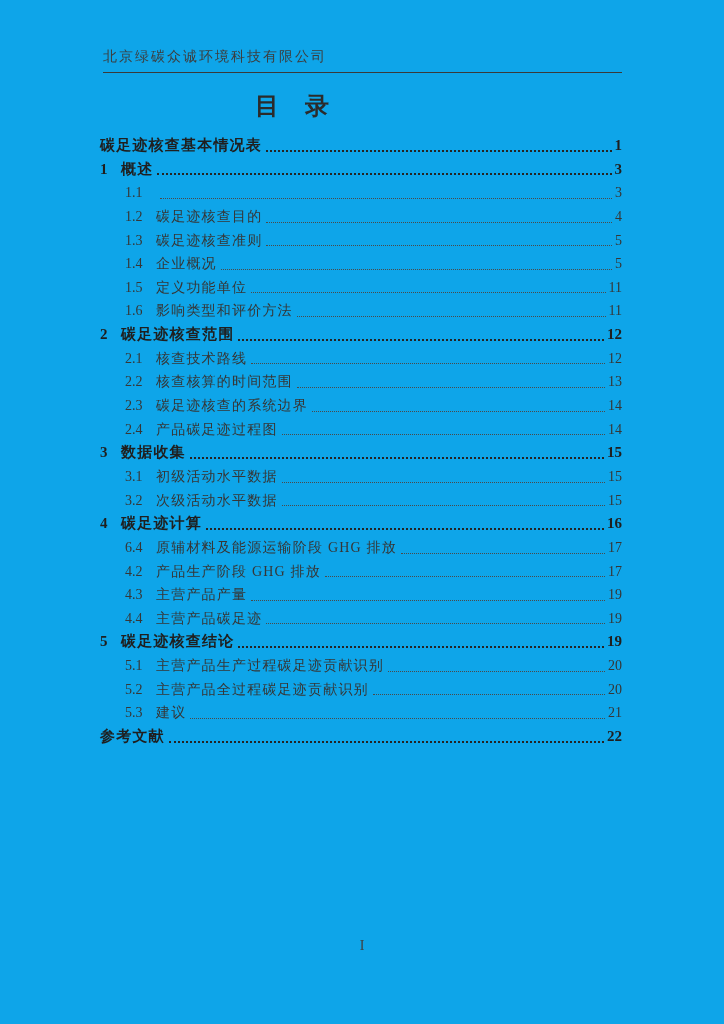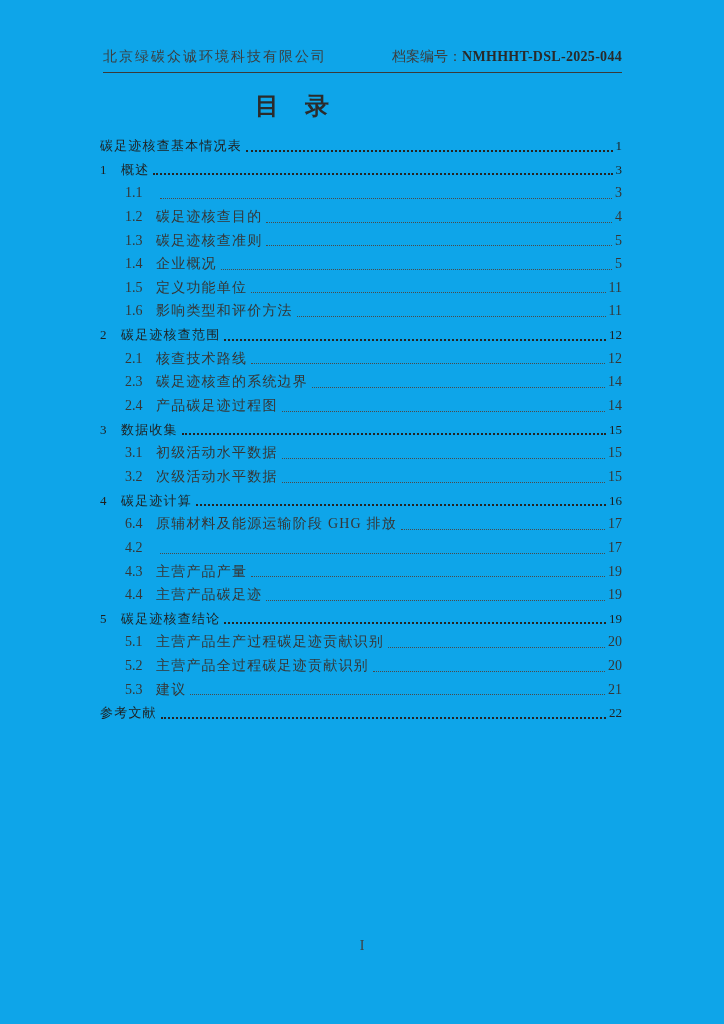--- a/index.html
+++ b/index.html
@@ -91,23 +91,23 @@
     border-bottom: 1.7px dotted #4a4a4a;
     margin: 0 3px 6px 4px;
     min-width: 20px;
   }
   .pageno {
     flex: 0 0 auto;
     text-align: right;
   }
 
   .bold-row {
-    font-weight: normal;
+    font-weight: bold;
     color: #1f1f1f;
-    font-size: 13px;
+    font-size: 15px;
   }
   .bold-row .leader {
     border-bottom: 2.2px dotted #242424;
     margin-bottom: 6px;
   }
 
   
   .doc-footer {
     position: absolute;
     top: 938px;
@@ -118,23 +118,20 @@
     color: #3f3f3f;
   }
 </style>
 </head>
 <body>
 
 <div class="page">
 
   <div class="doc-header">
     <span class="company">北京绿碳众诚环境科技有限公司</span>
-    <span class="archive">
-      <span>档案编号：</span><span class="archive-number">NMHHHT-DSL-2025-044</span>
-    </span>
   </div>
 
   <h1 class="toc-title">目 录</h1>
 
   <div class="toc">
 
     <div class="toc-row lvl0 bold-row">
       <span class="label">碳足迹核查基本情况表</span>
       <span class="leader"></span>
       <span class="pageno">1</span>
@@ -195,20 +192,26 @@
       <span class="pageno">12</span>
     </div>
 
     <div class="toc-row lvl2">
       <span class="num">2.1</span>
       <span class="label">核查技术路线</span>
       <span class="leader"></span>
       <span class="pageno">12</span>
     </div>
 
+    <div class="toc-row lvl2">
+      <span class="num">2.2</span>
+      <span class="label">核查核算的时间范围</span>
+      <span class="leader"></span>
+      <span class="pageno">13</span>
+    </div>
 
     <div class="toc-row lvl2">
       <span class="num">2.3</span>
       <span class="label">碳足迹核查的系统边界</span>
       <span class="leader"></span>
       <span class="pageno">14</span>
     </div>
 
     <div class="toc-row lvl2">
       <span class="num">2.4</span>
@@ -247,20 +250,21 @@
 
     <div class="toc-row lvl2">
       <span class="num">6.4</span>
       <span class="label">原辅材料及能源运输阶段 GHG 排放</span>
       <span class="leader"></span>
       <span class="pageno">17</span>
     </div>
 
     <div class="toc-row lvl2">
       <span class="num">4.2</span>
+      <span class="label">产品生产阶段 GHG 排放</span>
       <span class="leader"></span>
       <span class="pageno">17</span>
     </div>
 
     <div class="toc-row lvl2">
       <span class="num">4.3</span>
       <span class="label">主营产品产量</span>
       <span class="leader"></span>
       <span class="pageno">19</span>
     </div>

